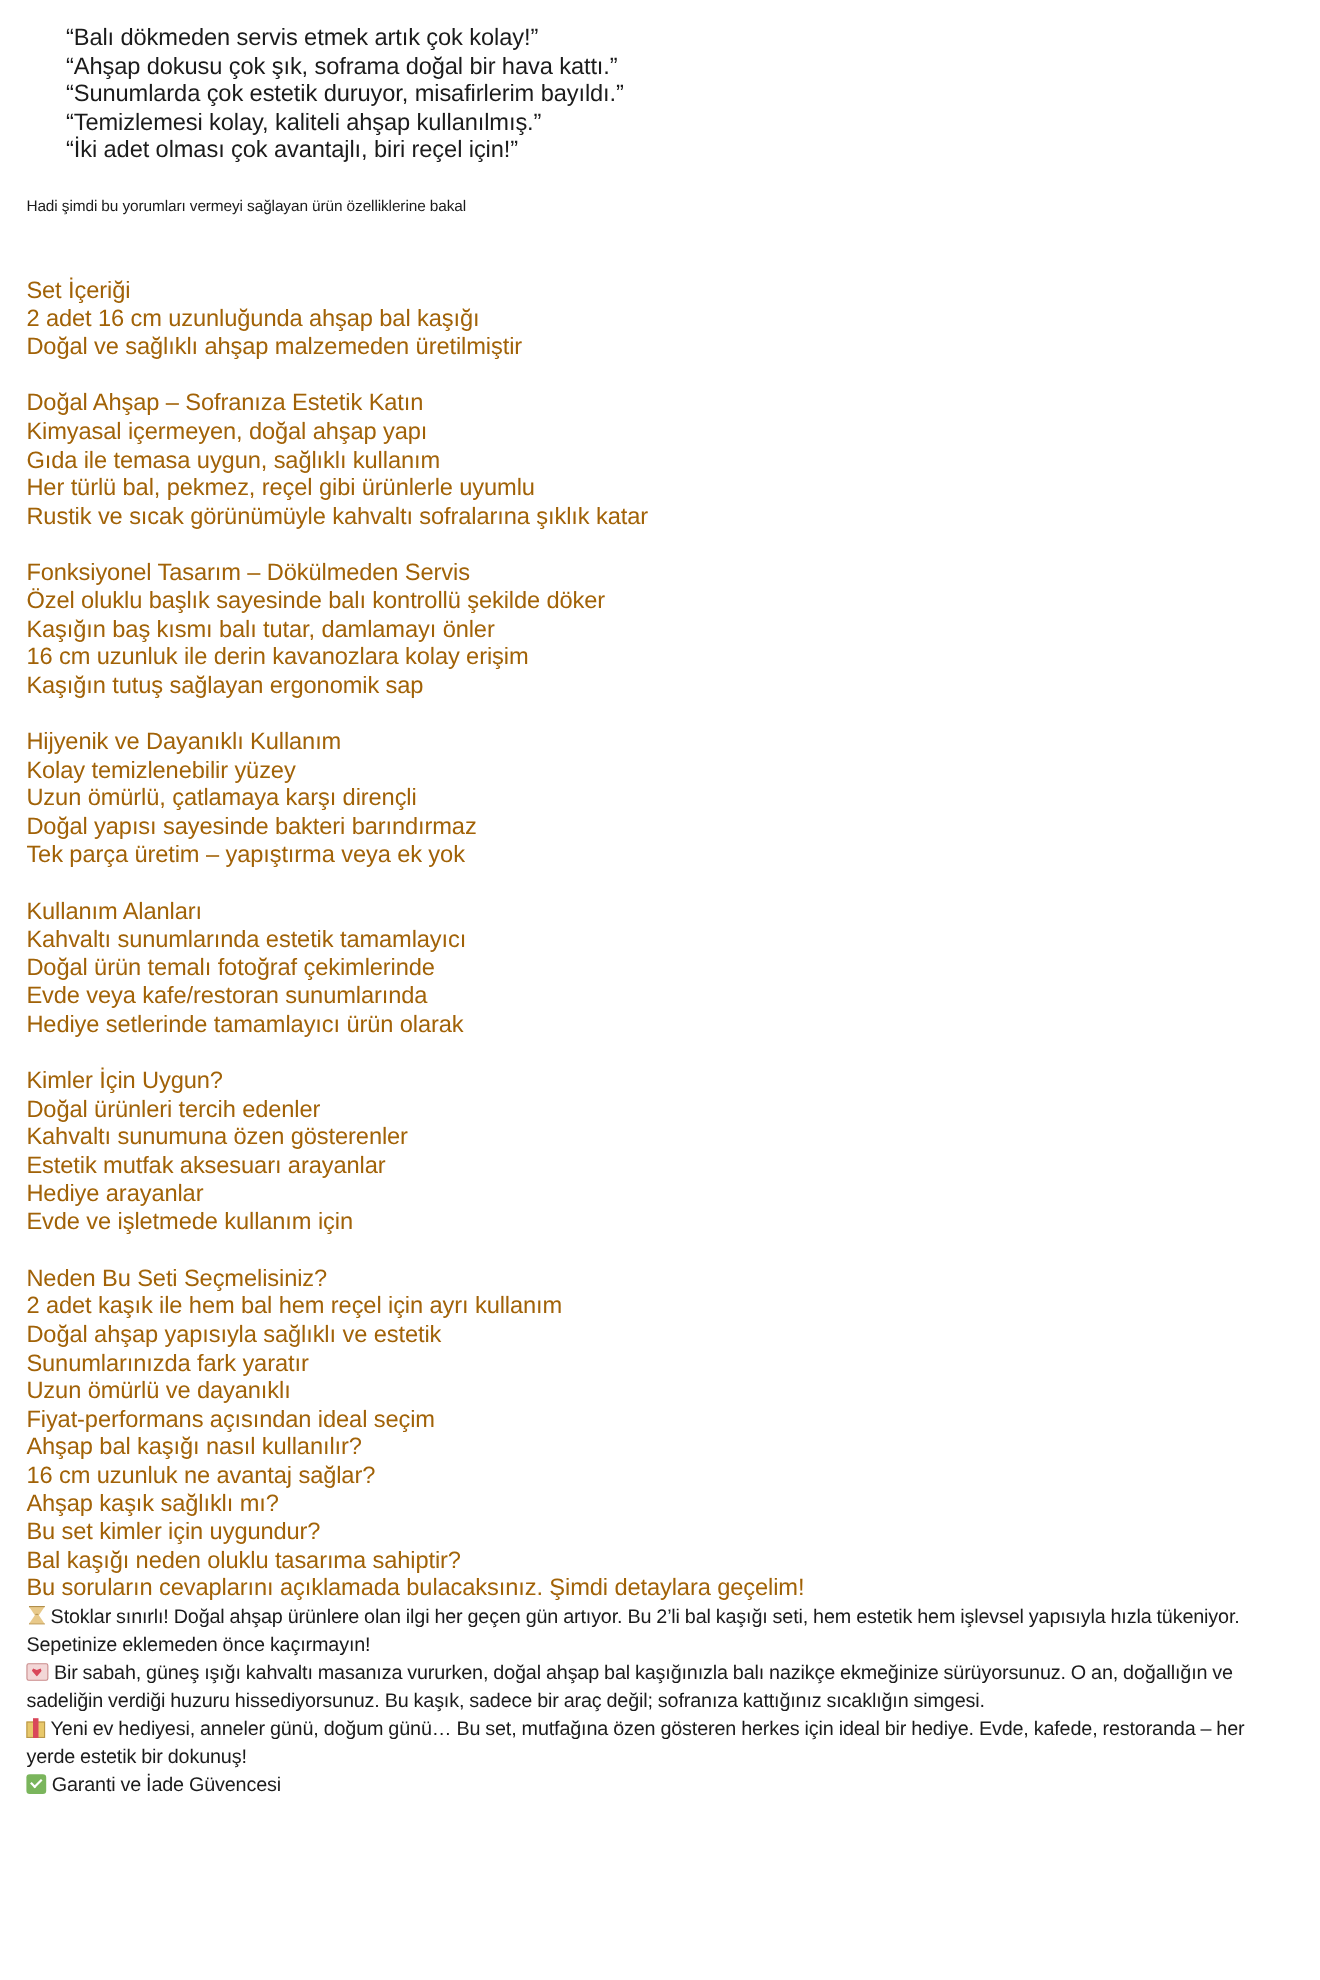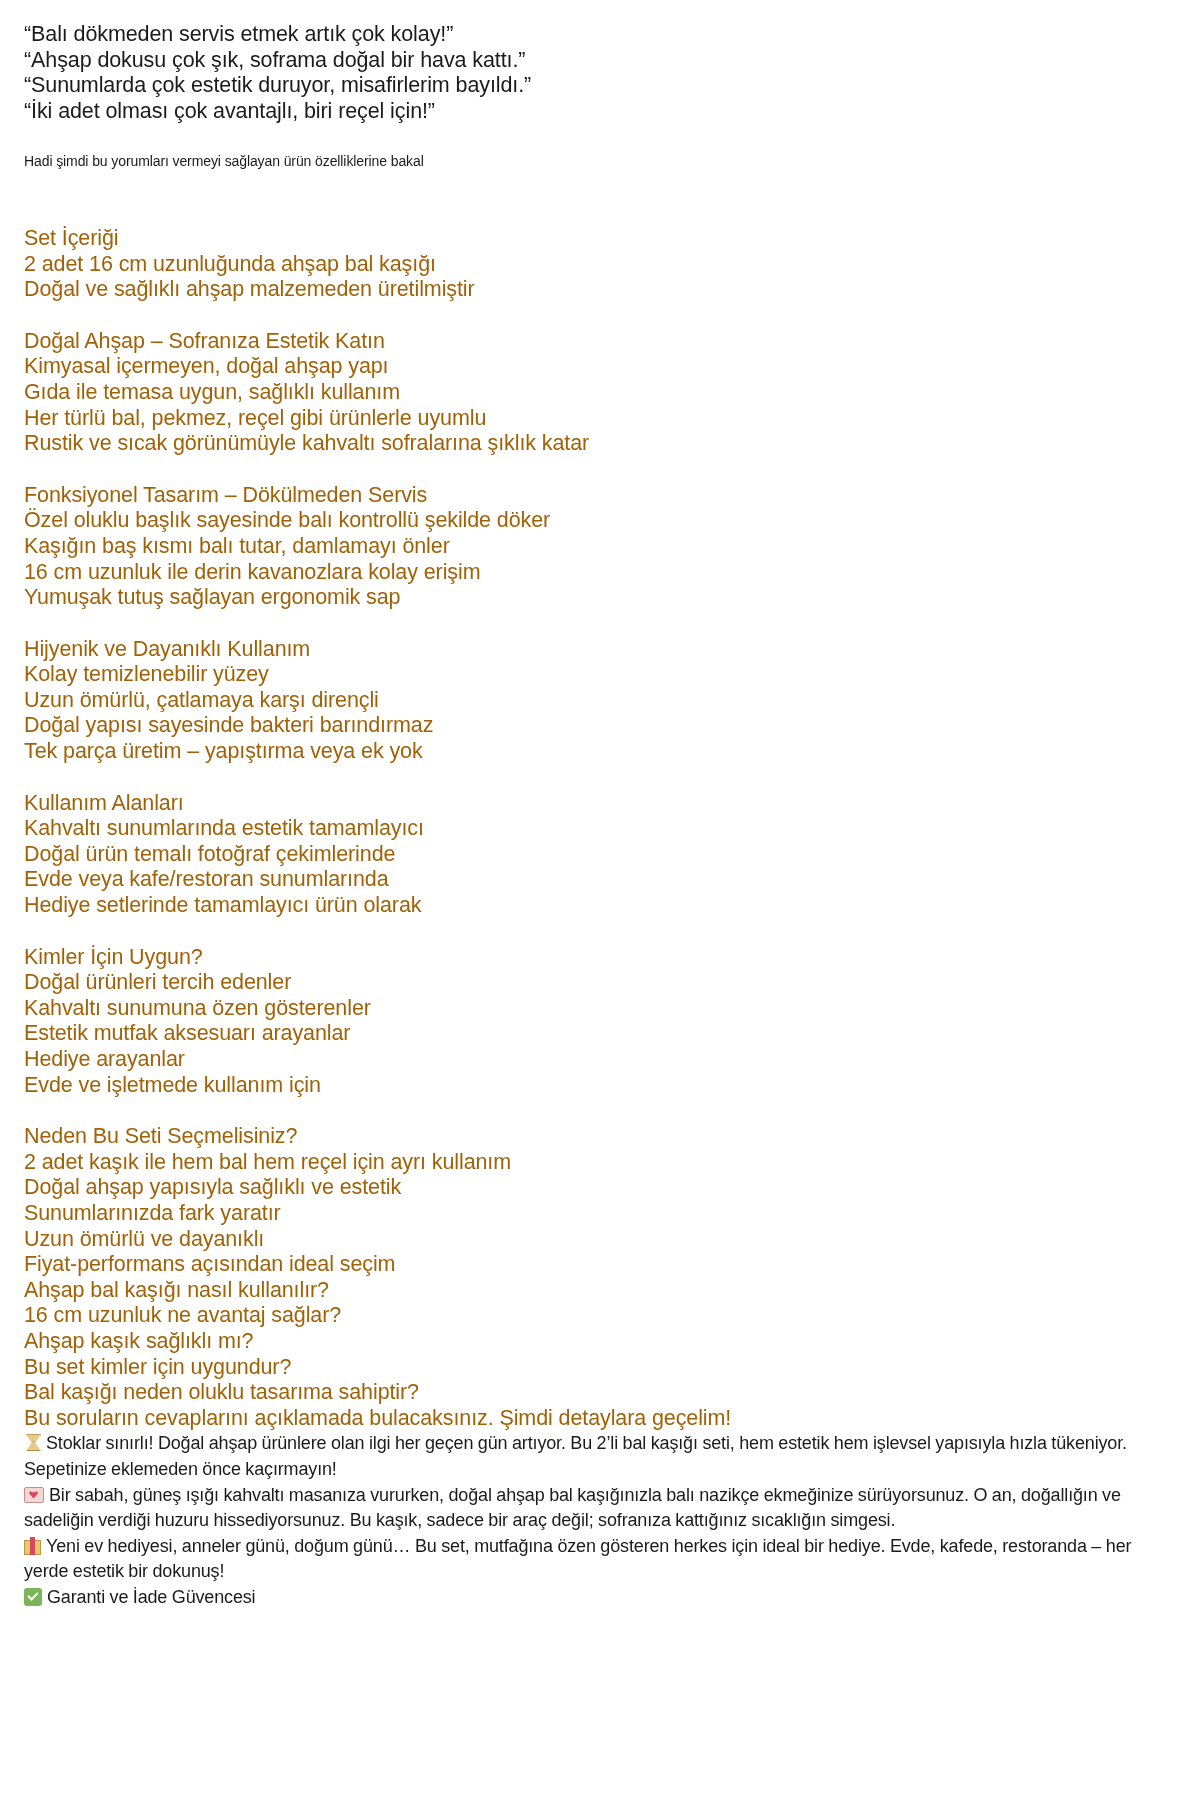--- a/index.html
+++ b/index.html
@@ -37,20 +37,21 @@
     white-space: pre;
     color: #a16207;
   }
 
   
   .quote-line {
     font-size: 21.5px;
     line-height: 25.6px;
     letter-spacing: -0.1px;
     white-space: pre;
+    margin-left: 36px;
   }
 
   
   .block {
     margin: 0;
   }
   .gap-sm { height: 25px; }
   .gap-md { height: 26px; }
   .gap-lg { height: 51px; }
 
@@ -166,20 +167,21 @@
 </head>
 <body>
 
 <div class="page">
   <div class="doc">
 
     <div class="block">
       <div class="quote-line">“Balı dökmeden servis etmek artık çok kolay!”</div>
       <div class="quote-line">“Ahşap dokusu çok şık, soframa doğal bir hava kattı.”</div>
       <div class="quote-line">“Sunumlarda çok estetik duruyor, misafirlerim bayıldı.”</div>
+      <div class="quote-line">“Temizlemesi kolay, kaliteli ahşap kullanılmış.”</div>
       <div class="quote-line">“İki adet olması çok avantajlı, biri reçel için!”</div>
     </div>
 
     <div class="gap-sm"></div>
 
     <div class="intro">Hadi şimdi bu yorumları vermeyi sağlayan ürün özelliklerine bakal</div>
 
     <div class="gap-lg"></div>
 
     <div class="block">
@@ -198,21 +200,21 @@
       <div class="line">Rustik ve sıcak görünümüyle kahvaltı sofralarına şıklık katar</div>
     </div>
 
     <div class="gap-md"></div>
 
     <div class="block">
       <div class="line">Fonksiyonel Tasarım – Dökülmeden Servis</div>
       <div class="line">Özel oluklu başlık sayesinde balı kontrollü şekilde döker</div>
       <div class="line">Kaşığın baş kısmı balı tutar, damlamayı önler</div>
       <div class="line">16 cm uzunluk ile derin kavanozlara kolay erişim</div>
-      <div class="line">Yumuşak tutuş sağlayan ergonomik sap</div>
+      <div class="line">Kaşığın tutuş sağlayan ergonomik sap</div>
     </div>
 
     <div class="gap-md"></div>
 
     <div class="block">
       <div class="line">Hijyenik ve Dayanıklı Kullanım</div>
       <div class="line">Kolay temizlenebilir yüzey</div>
       <div class="line">Uzun ömürlü, çatlamaya karşı dirençli</div>
       <div class="line">Doğal yapısı sayesinde bakteri barındırmaz</div>
       <div class="line">Tek parça üretim – yapıştırma veya ek yok</div>

